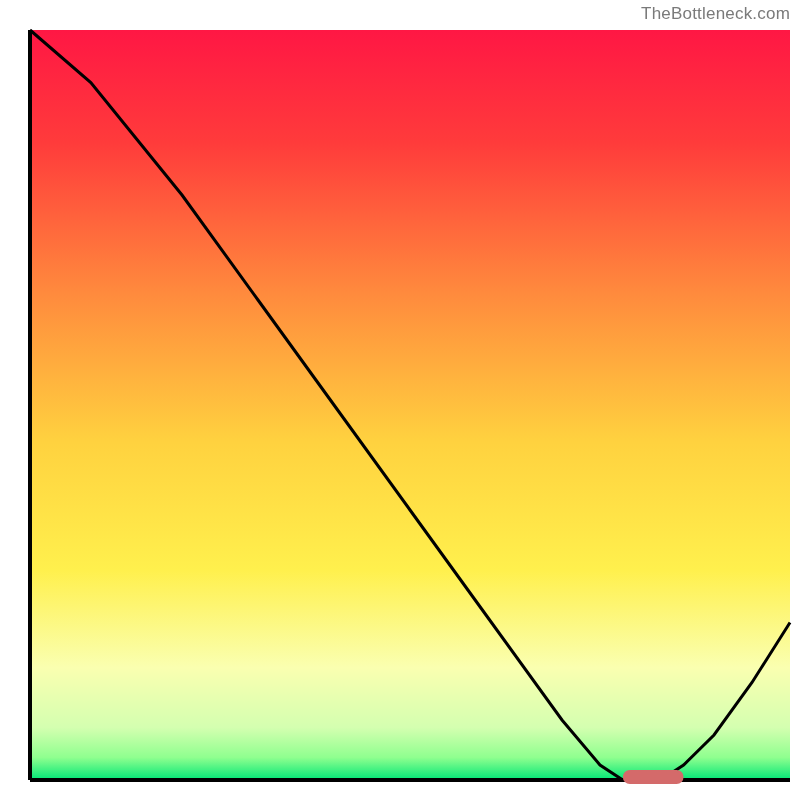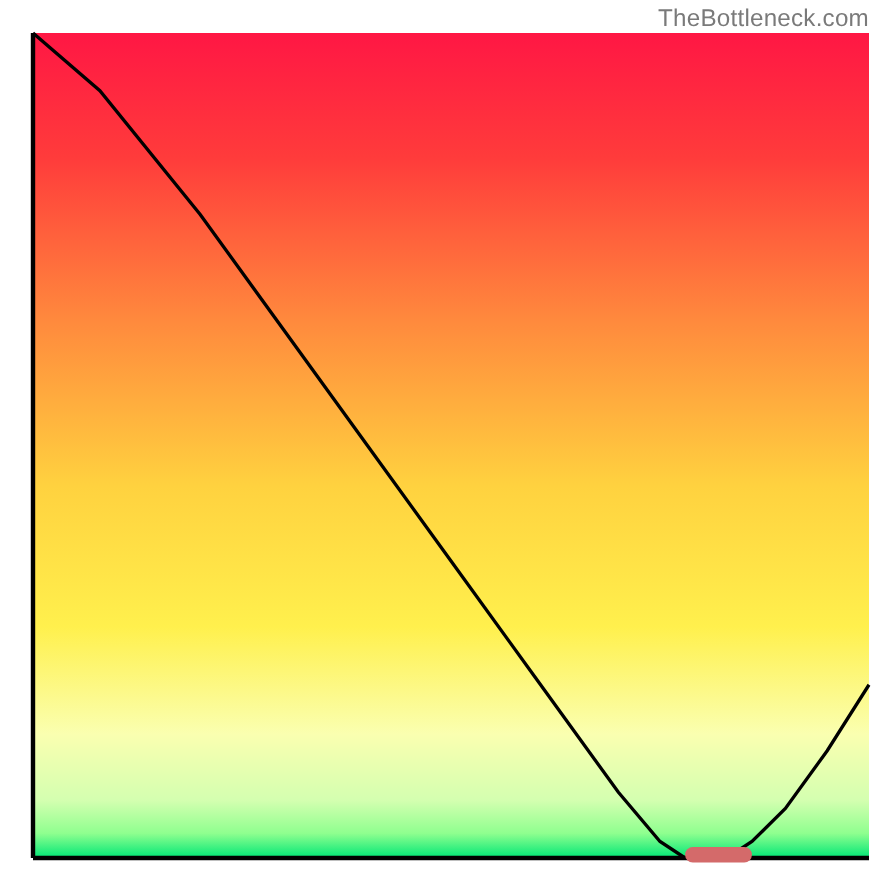--- a/index.html
+++ b/index.html
@@ -13,21 +13,21 @@
   .container {
     position: relative;
     width: 800px;
     height: 800px;
   }
   .watermark {
     position: absolute;
     top: 4px;
     right: 10px;
     color: #7a7a7a;
-    font-size: 22px;
+    font-size: 17px;
     font-weight: 500;
     letter-spacing: 0.2px;
   }
   svg {
     display: block;
   }
 </style>
 </head>
 <body>
 

